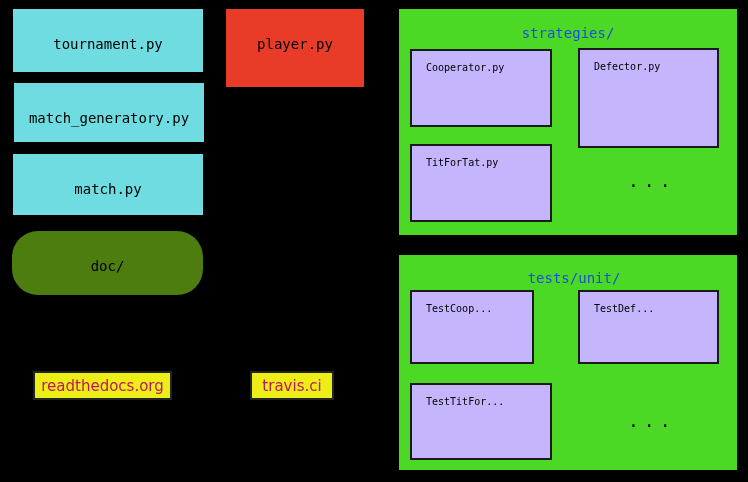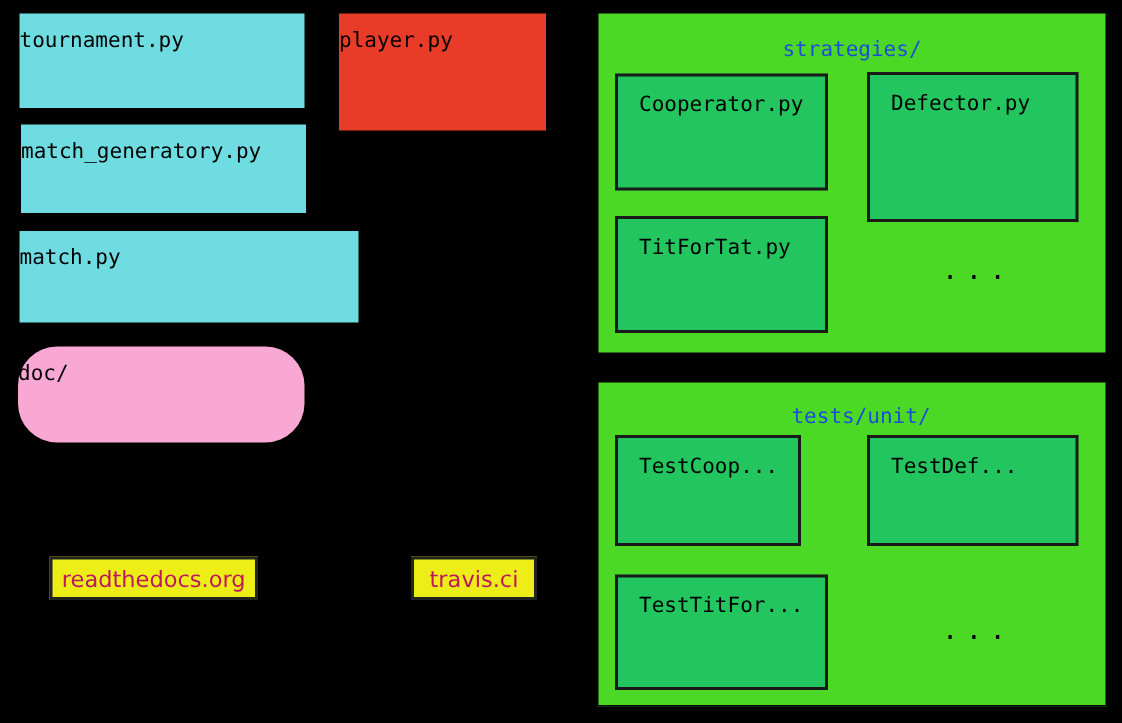--- a/index.html
+++ b/index.html
@@ -21,49 +21,50 @@
     box-sizing: border-box;
     color: #000000;
     font-family: "DejaVu Sans Mono", "Liberation Mono", monospace;
     font-size: 14px;
     line-height: 1;
     white-space: nowrap;
   }
   
   .card {
     display: block;
-    padding-top: 11px;
+    text-align: center;
+    padding-top: 28px;
   }
   .card.cyan  { background: #6edce0; }
   .card.red   { background: #e93c28; }
-  .card.green { background: #f9a8d4; border-radius: 26px; }
+  .card.green { background: #4d7c0f; border-radius: 26px; }
 
   
   .panel {
     background: #4cd925;
     border: 1px solid #000000;
   }
   .panel-title {
     position: absolute;
     left: 0;
     right: 0;
     text-align: center;
     font-size: 14px;
     color: #1d4ed8;
   }
 
   
   .modbox {
     position: absolute;
     box-sizing: border-box;
-    background: #22c55e;
+    background: #c4b5fd;
     border: 2px solid #1a1a1a;
     color: #000000;
     font-family: "DejaVu Sans Mono", "Liberation Mono", monospace;
-    font-size: 14px;
+    font-size: 10px;
     line-height: 1;
     white-space: nowrap;
     padding-top: 12px;
     padding-left: 14px;
   }
 
   
   .ellipsis {
     position: absolute;
     color: #000000;
@@ -95,21 +96,21 @@
 <div id="canvas" style="background: rgb(0, 0, 0);">
 
   <div class="node card cyan" id="node-tournament" style="left: 13px; top: 9px; width: 190px; height: 63px;">
     <span>tournament.py</span>
   </div>
 
   <div class="node card cyan" id="node-match_generatory" style="left: 14px; top: 83px; width: 190px; height: 59px;">
     <span>match_generatory.py</span>
   </div>
 
-  <div class="node card cyan" id="node-match" style="left: 13px; top: 154px; width: 226px; height: 61px;">
+  <div class="node card cyan" id="node-match" style="left: 13px; top: 154px; width: 190px; height: 61px;">
     <span>match.py</span>
   </div>
 
   <div class="node card green" id="node-doc" style="left: 12px; top: 231px; width: 191px; height: 64px;">
     <span>doc/</span>
   </div>
 
   <div class="node card red" id="node-player" style="left: 226px; top: 9px; width: 138px; height: 78px;">
     <span>player.py</span>
   </div>
@@ -138,17 +139,17 @@
     </div>
     <div class="modbox" id="sub-testtitfor" style="left: 11px; top: 128px; width: 142px; height: 77px;">
       <span>TestTitFor...</span>
     </div>
   </div>
   <div class="ellipsis" id="ellipsis-tests_unit" style="left: 628px; top: 412px;">...</div>
 
   <div class="tag" id="tag-readthedocs" style="left: 33px; top: 371px; width: 139px; height: 29px;">
     <span>readthedocs.org</span>
   </div>
-  <div class="tag" id="tag-travisci" style="left: 250px; top: 371px; width: 84px; height: 29px; margin-left: 24px;">
+  <div class="tag" id="tag-travisci" style="left: 250px; top: 371px; width: 84px; height: 29px;">
     <span>travis.ci</span>
   </div>
 
 </div>
 
 </body></html>

